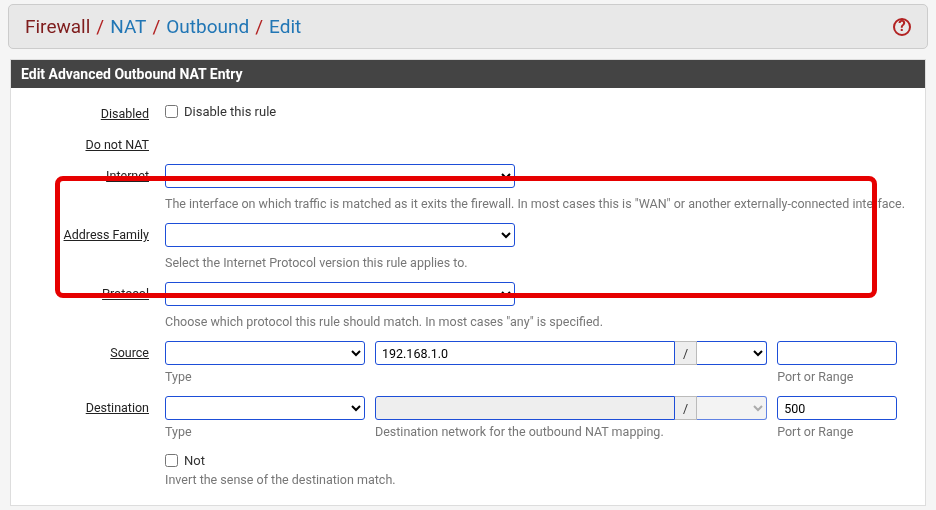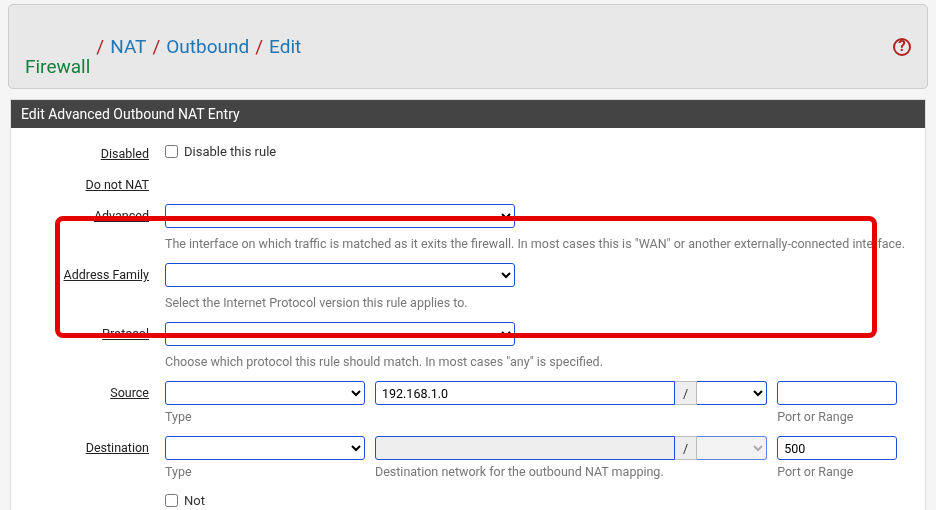--- a/index.html
+++ b/index.html
@@ -22,21 +22,21 @@
     align-items: center;
     justify-content: space-between;
   }
   .breadcrumb {
     font-size: 19px;
     display: flex;
     align-items: center;
     gap: 6px;
   }
   .breadcrumb .sep { color: #b22222; }
-  .breadcrumb .crumb-main { color: #15803d; margin-top: 40px; }
+  .breadcrumb .crumb-main { color: #7f1d1d; }
   .breadcrumb .crumb-link { color: #2176b5; }
   .help-icon {
     color: #b22222;
     font-size: 15px;
     font-weight: bold;
     border: 2px solid #b22222;
     border-radius: 50%;
     width: 18px;
     height: 18px;
     display: inline-flex;
@@ -47,21 +47,21 @@
   .panel {
     margin: 0 10px;
     border: 1px solid #ddd;
     background: #fff;
   }
   .panel-header {
     background: #444;
     color: #fff;
     padding: 6px 10px;
     font-size: 14px;
-    font-weight: normal;
+    font-weight: bold;
   }
   .panel-body { padding: 8px 0 12px 0; position: relative; }
   .form-row {
     display: flex;
     align-items: flex-start;
     padding: 6px 14px;
   }
   .form-row + .form-row { margin-top: 0; }
   .form-label {
     width: 140px;
@@ -161,21 +161,21 @@
           <span>Disable this rule</span>
         </label>
       </div>
     </div>
 
     <div class="form-row">
       <div class="form-label"><span class="lbl">Do not NAT</span></div>
     </div>
 
     <div class="form-row">
-      <div class="form-label"><span class="lbl">Advanced</span></div>
+      <div class="form-label"><span class="lbl">Internet</span></div>
       <div class="form-content">
         <select class="wide">
           <option>OPT1</option>
         </select>
         <div class="help-text">The interface on which traffic is matched as it exits the firewall. In most cases this is "WAN" or another externally-connected interface.</div>
       </div>
     </div>
 
     <div class="form-row">
       <div class="form-label"><span class="lbl">Address Family</span></div>

